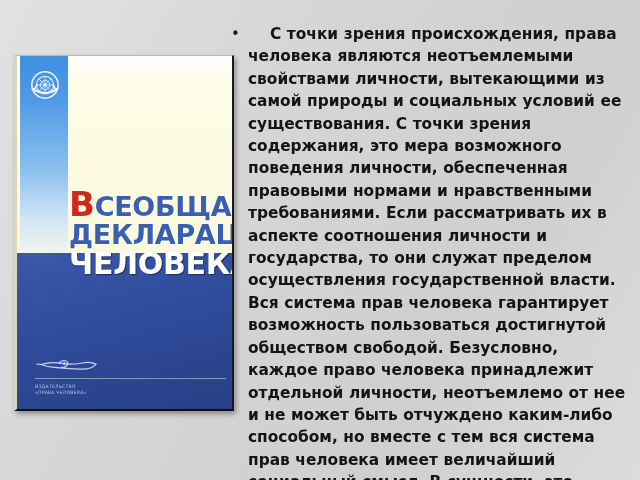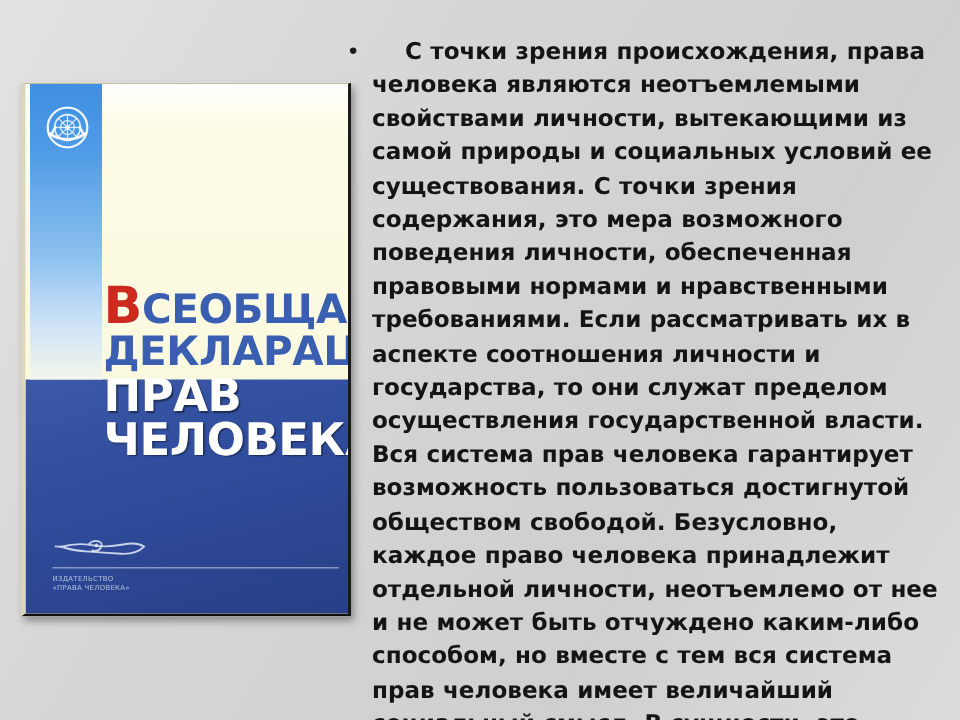--- a/index.html
+++ b/index.html
@@ -205,21 +205,20 @@
           </g>
           <path d="M2.6 18.5 Q7 22.6 15 22.9 Q23 22.6 27.4 18.5" fill="none" stroke="#ffffff" stroke-width="1.9" opacity="0.95"></path>
           <path d="M4.4 19.6 Q5.4 16.4 7.6 14.2" fill="none" stroke="#ffffff" stroke-width="1.6" opacity="0.95"></path>
           <path d="M25.6 19.6 Q24.6 16.4 22.4 14.2" fill="none" stroke="#ffffff" stroke-width="1.6" opacity="0.95"></path>
         </svg>
       </div>
 
       <div class="cover-title">
         <div class="tl tl-1"><span class="cap">В</span><span>СЕОБЩАЯ</span></div>
         <div class="tl tl-2">ДЕКЛАРАЦИЯ</div>
-        <div class="tl tl-3">ПРАВ</div>
         <div class="tl tl-4">ЧЕЛОВЕКА</div>
       </div>
 
       <div class="pub-mark">
         <svg width="66" height="20" viewBox="0 0 66 20">
           <path d="M6 9.5 Q16 6.6 26 8.4 Q36 10.2 47 8.0 Q56 6.2 61 9.4 Q56 14.6 46 14.2 Q34 13.6 22 12.6 Q12 11.8 6 9.5 Z" fill="none" stroke="#e8eefb" stroke-width="1.25" opacity="0.9"></path>
           <path d="M24 8.0 Q27 4.6 31 6.0 Q34 7.2 32 10.4 Q30 13.2 26 12.0" fill="none" stroke="#e8eefb" stroke-width="1.25" opacity="0.9"></path>
           <circle cx="29.4" cy="8.6" r="1.25" fill="#e8eefb" opacity="0.9"></circle>
           <path d="M6 9.5 L1.5 9.2" stroke="#e8eefb" stroke-width="1.2" opacity="0.85" fill="none"></path>
         </svg>

